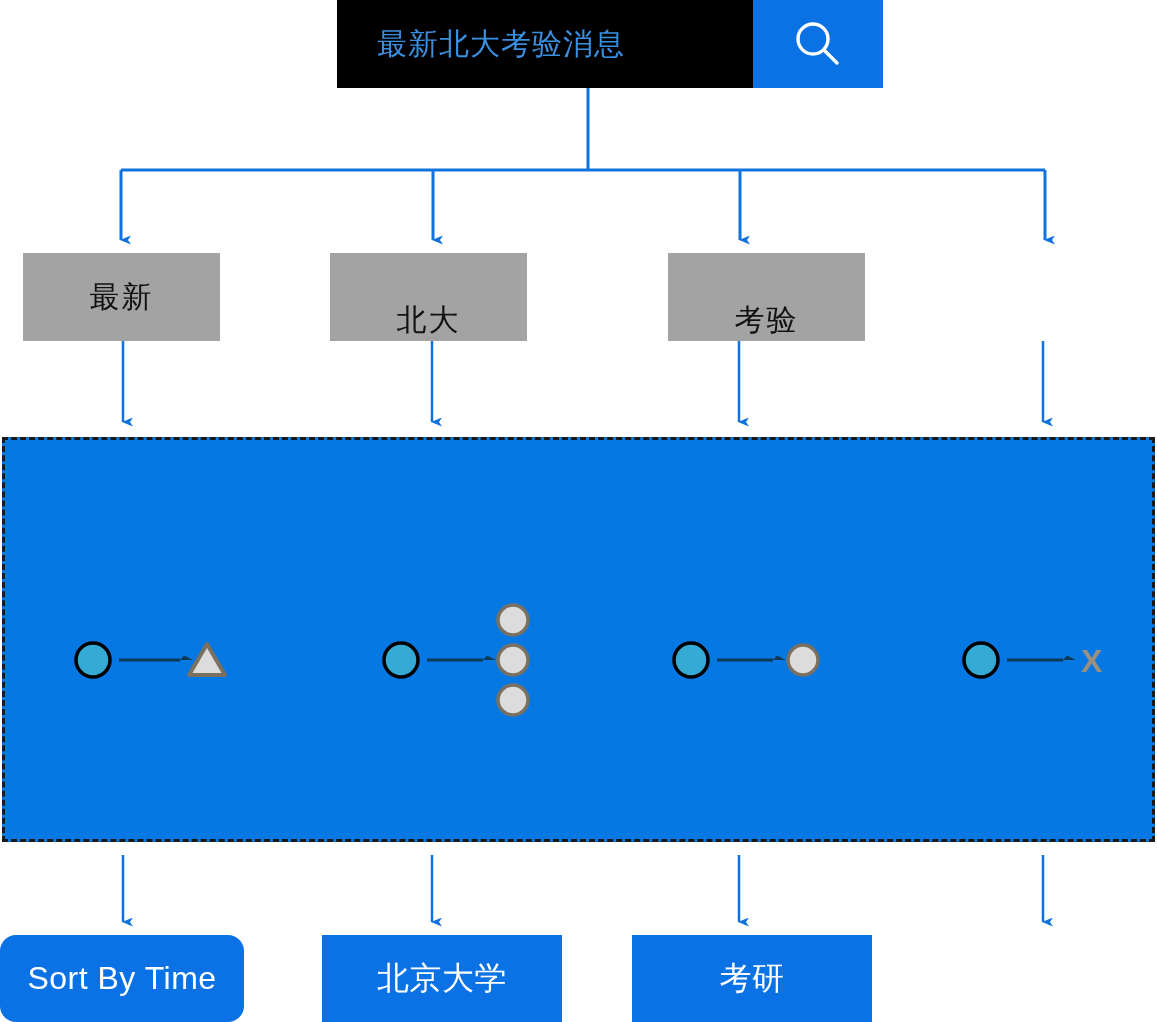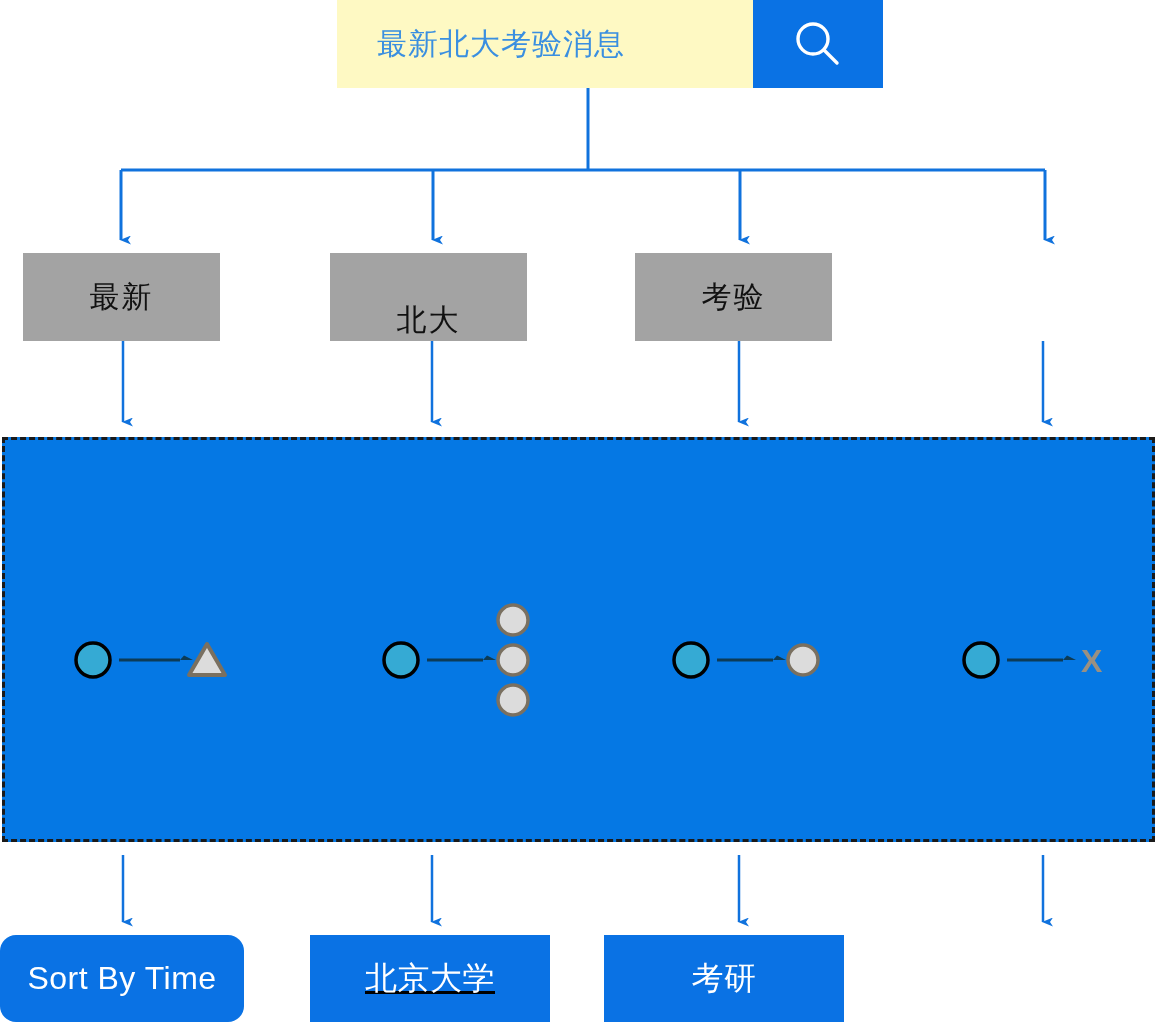--- a/index.html
+++ b/index.html
@@ -30,21 +30,21 @@
     position: absolute;
     left: 337px;
     top: 0px;
     width: 546px;
     height: 88px;
     display: flex;
     align-items: stretch;
   }
   .search-input {
     flex: 1 1 auto;
-    background: #fef9c3;
+    background: #000000;
     display: flex;
     align-items: center;
     padding-left: 40px;
     box-sizing: border-box;
   }
   .search-input-text {
     font-size: 30px;
     color: #3a8fe0;
     letter-spacing: 1px;
     white-space: nowrap;
@@ -152,21 +152,21 @@
       </svg>
     </div>
   </div>
 
   <div class="kw-box" style="left:23px;width:197px;">
     <span>最新</span>
   </div>
   <div class="kw-box" style="left:330px;width:197px;align-items:flex-end;">
     <span>北大</span>
   </div>
-  <div class="kw-box" style="left:635px;width:197px;">
+  <div class="kw-box" style="left:668px;width:197px;align-items:flex-end;">
     <span>考验</span>
   </div>
 
   <div class="panel">
 
     <svg class="node-group" style="left:60px;" width="180" height="120" viewBox="0 0 180 120">
       <circle cx="28" cy="60" r="17" fill="#35aad4" stroke="#000000" stroke-width="3.5"></circle>
       <line x1="54" y1="60" x2="115" y2="60" stroke="#0d3b56" stroke-width="3"></line>
       <path d="M115,60 L128,60 L119,55.5 Z" fill="#0d3b56"></path>
       <polygon points="142,44 160,75 124,75" fill="#dcdcdc" stroke="#7a7060" stroke-width="4" stroke-linejoin="round"></polygon>
@@ -193,20 +193,20 @@
       <line x1="54" y1="60" x2="110" y2="60" stroke="#0d3b56" stroke-width="3"></line>
       <path d="M110,60 L123,60 L114,55.5 Z" fill="#0d3b56"></path>
       <text x="128" y="72" font-family="'Liberation Sans', sans-serif" font-size="32" font-weight="bold" fill="#9a9082">X</text>
     </svg>
 
   </div>
 
   <div class="res-box" style="left:0px;width:244px;border-radius:16px;">
     <span>Sort By Time</span>
   </div>
-  <div class="res-box" style="left:310px;width:240px;text-decoration:underline;">
+  <div class="res-box" style="left:322px;width:240px;">
     <span>北京大学</span>
   </div>
-  <div class="res-box" style="left:604px;width:240px;align-items:center;">
+  <div class="res-box" style="left:632px;width:240px;align-items:center;">
     <span>考研</span>
   </div>
 
 </div>
 
 </body></html>

